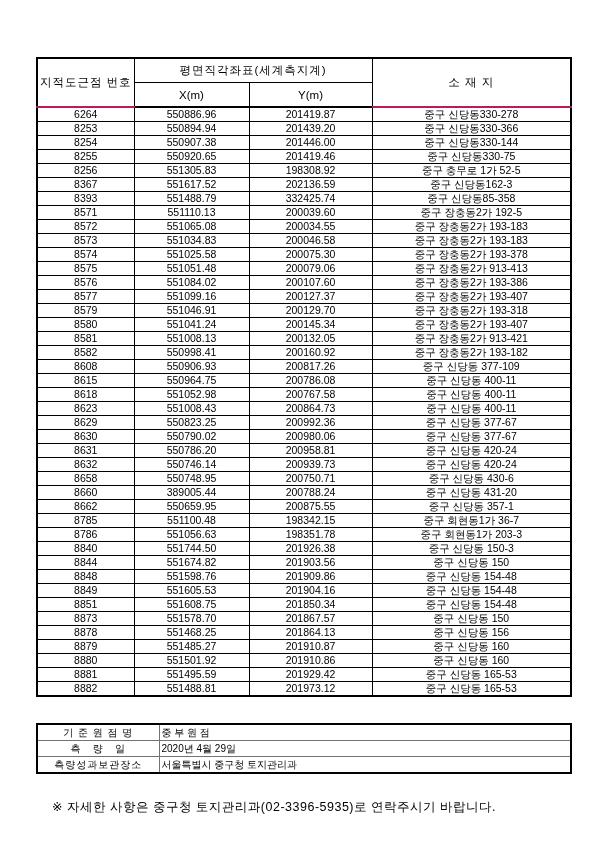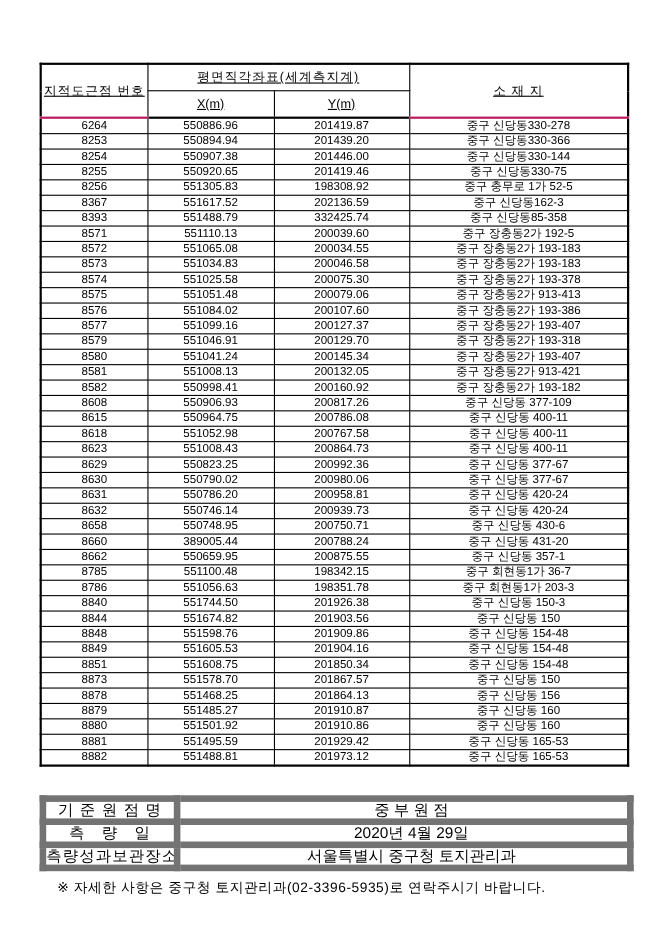--- a/index.html
+++ b/index.html
@@ -12,38 +12,38 @@
   
   table.coord-table{
     position:absolute;left:36px;top:57px;width:534px;
     border-collapse:collapse;table-layout:fixed;
     border:2px solid #000;
   }
   .coord-table th,.coord-table td{
     border:1px solid #000;padding:0;text-align:center;vertical-align:middle;
     font-weight:normal;white-space:nowrap;overflow:hidden;
   }
-  .coord-table thead th{font-size:11.5px;height:23px;letter-spacing:1px;text-decoration:underline;}
+  .coord-table thead th{font-size:11.5px;height:23px;letter-spacing:1px;}
   .coord-table thead tr.sub th{letter-spacing:0;}
   .coord-table thead tr.sub th{border-bottom:2px solid #000;}
   .coord-table thead th.span-rows{border-bottom:2px solid #be185d;}
   .coord-table tbody td{font-size:10.5px;height:13px;line-height:13px;}
 
   
   table.info-table{
     position:absolute;left:36px;top:723px;width:534px;
     border-collapse:collapse;table-layout:fixed;
     border:2px solid #000;
   }
   .info-table td{
-    border:6px solid #737373;padding:0;font-size:14px;height:15px;
+    border:1px solid #737373;padding:0;font-size:10px;height:15px;
     line-height:15px;white-space:pre;overflow:hidden;
   }
   .info-table td.info-label{width:122px;text-align:center;letter-spacing:1px;}
-  .info-table td.info-value{text-align:center;padding-left:14px;margin-top:11px;}
+  .info-table td.info-value{text-align:left;padding-left:2px;margin-top:11px;}
 
   
   .footnote{
     position:absolute;left:52px;top:799px;width:560px;
     font-size:12.5px;letter-spacing:0.5px;white-space:nowrap;
   }
 </style>
 </head>
 <body>
 

